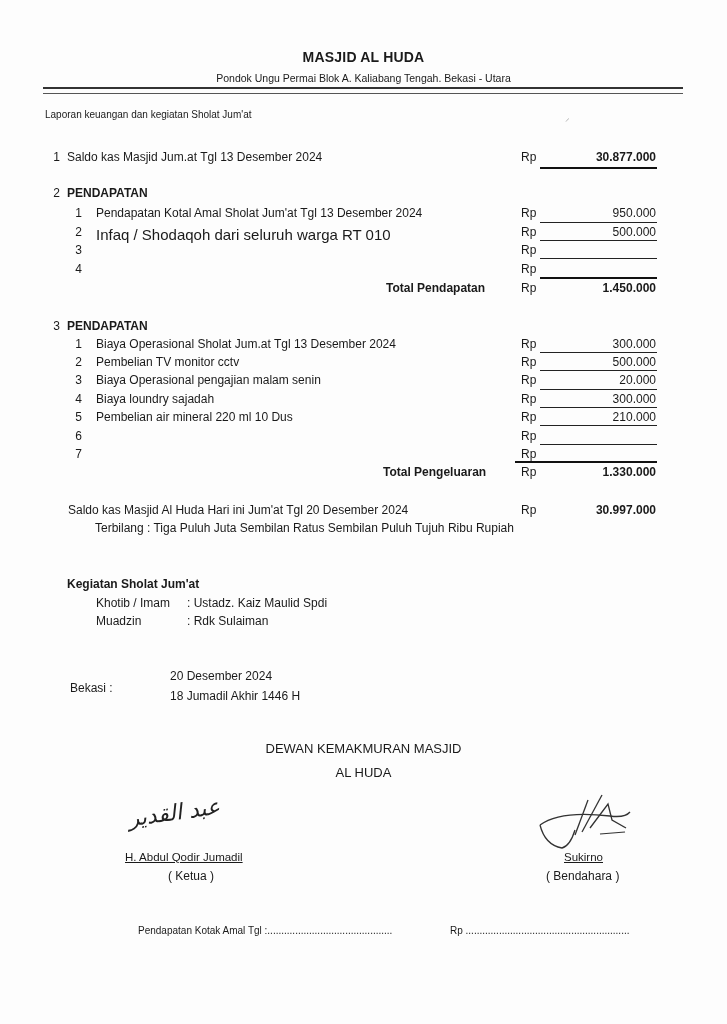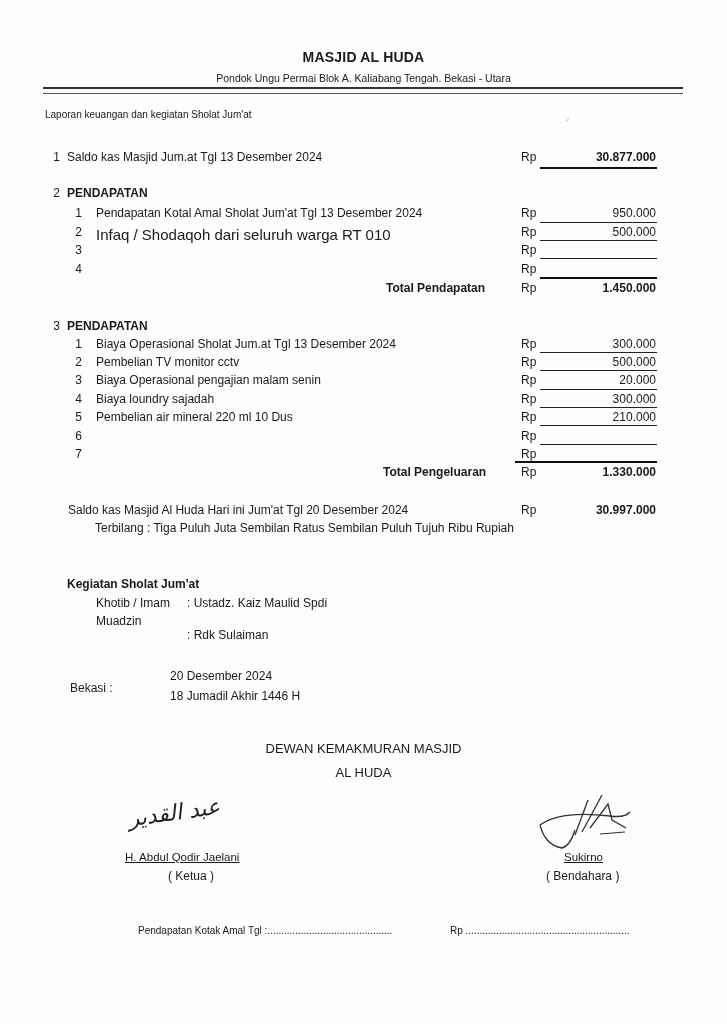--- a/index.html
+++ b/index.html
@@ -124,35 +124,35 @@
   <div class="abs row rp" style="top:503px;">Rp</div>
   <div class="abs row amt bold" style="top:503px;">30.997.000</div>
   <div class="abs row" style="left:95px;top:521px;">Terbilang : Tiga Puluh Juta Sembilan Ratus Sembilan Puluh Tujuh Ribu Rupiah</div>
 </div>
 
 <div>
   <div class="abs row bold" style="left:67px;top:577px;">Kegiatan Sholat Jum'at</div>
   <div class="abs row" style="left:96px;top:596px;">Khotib / Imam</div>
   <div class="abs row" style="left:187px;top:596px;">: Ustadz. Kaiz Maulid Spdi</div>
   <div class="abs row" style="left:96px;top:614px;">Muadzin</div>
-  <div class="abs row" style="left:187px;top:628px;text-align:right;">: Rdk Sulaiman</div>
+  <div class="abs row" style="left:187px;top:614px;text-align:right;">: Rdk Sulaiman</div>
 </div>
 
 <div>
   <div class="abs row" style="left:70px;top:681px;">Bekasi  :</div>
   <div class="abs row" style="left:170px;top:669px;">20 Desember 2024</div>
   <div class="abs row" style="left:170px;top:689px;">18 Jumadil Akhir 1446 H</div>
 </div>
 
 <div class="abs center" style="left:0;width:727px;top:741px;font-size:13px;">DEWAN KEMAKMURAN MASJID</div>
 <div class="abs center" style="left:0;width:727px;top:765px;font-size:13px;">AL HUDA</div>
 
 <div>
   <div class="abs" style="left:128px;top:800px;font-family:'DejaVu Serif',serif;font-size:22px;font-style:italic;transform:rotate(-8deg);color:#222;">عبد القدير</div>
-  <div class="abs sig-name" style="left:125px;top:851px;">H. Abdul Qodir Jaelani</div>
+  <div class="abs sig-name" style="left:125px;top:851px;">H. Abdul Qodir Jumadil</div>
   <div class="abs row" style="left:168px;top:869px;">( Ketua )</div>
 </div>
 
 <div>
   <svg width="130" height="60" style="left:530px;top:790px;">
     <path d="M10 35 Q30 20 80 26 Q95 28 100 22" fill="none" stroke="#333" stroke-width="1.3"></path>
     <path d="M10 35 Q15 55 32 58 Q40 56 45 40" fill="none" stroke="#333" stroke-width="1.3"></path>
     <path d="M45 45 L58 10" stroke="#333" stroke-width="1.3"></path>
     <path d="M52 42 L72 5" stroke="#333" stroke-width="1.3"></path>
     <path d="M60 38 L78 14 L82 30 L96 38" fill="none" stroke="#333" stroke-width="1.3"></path>

